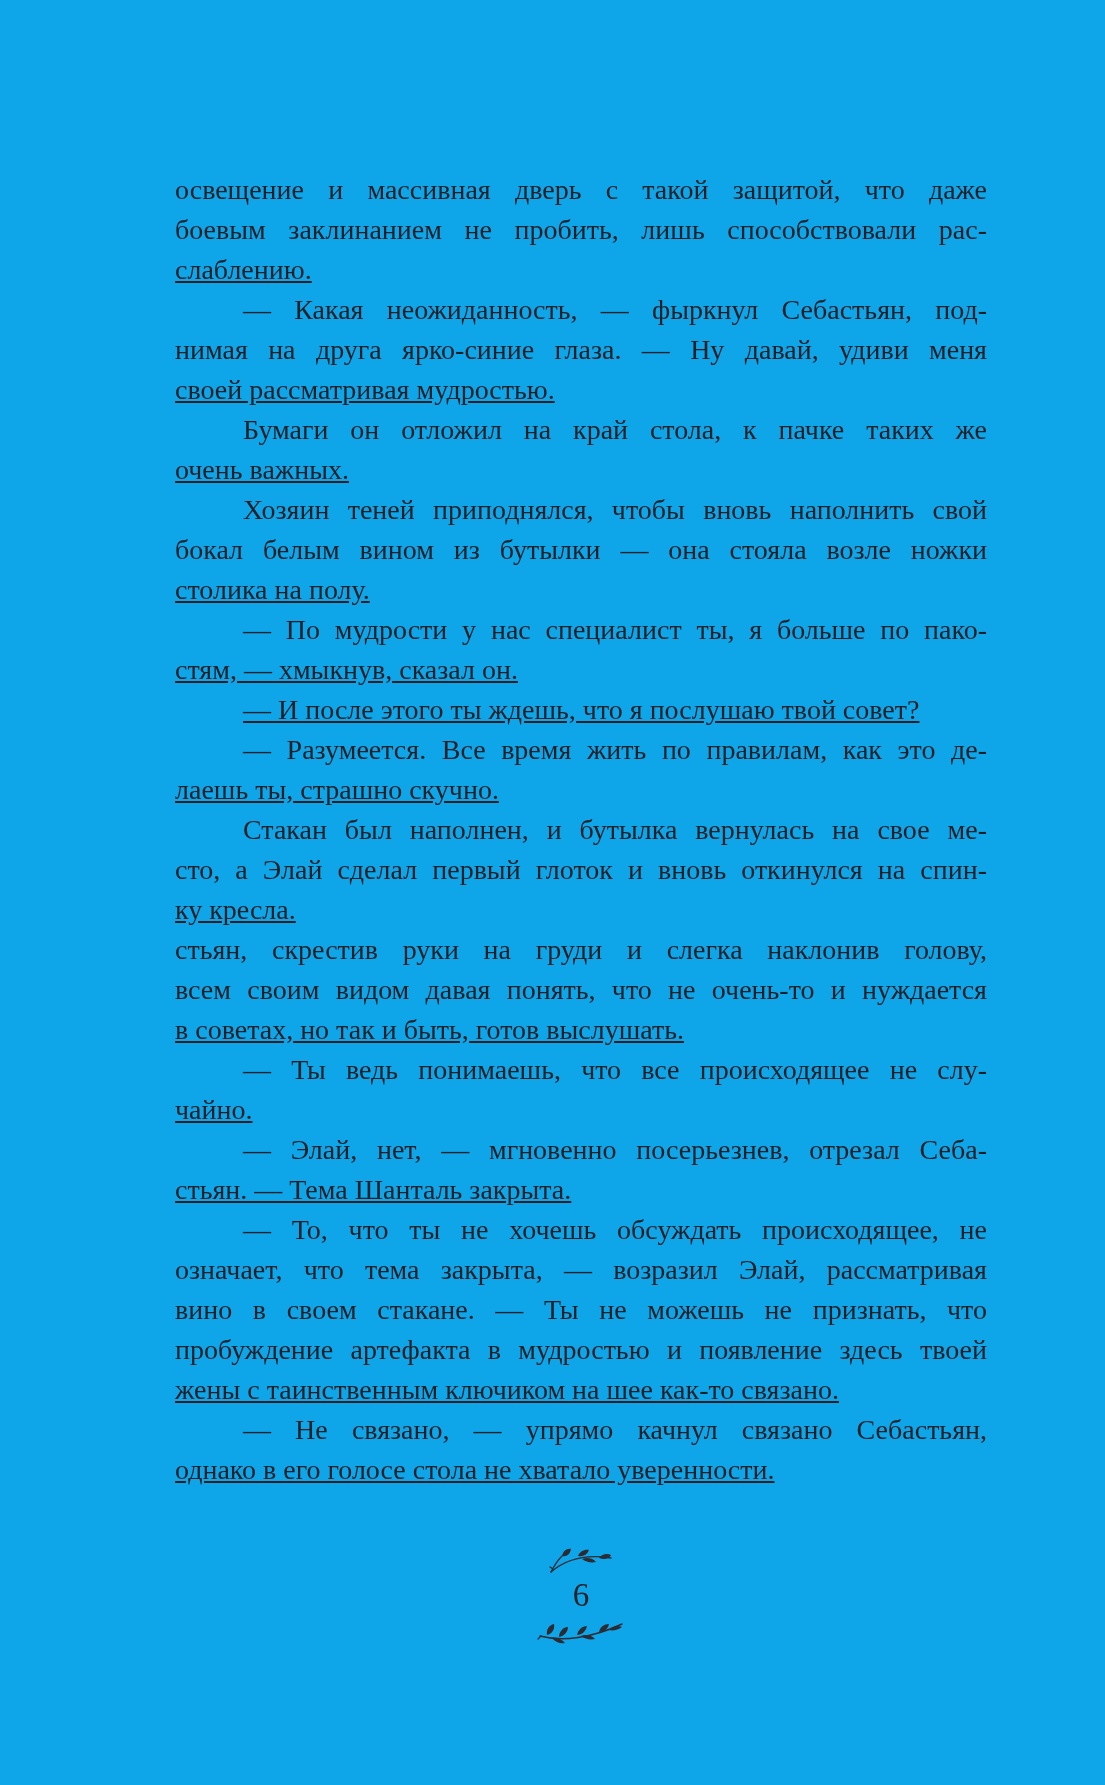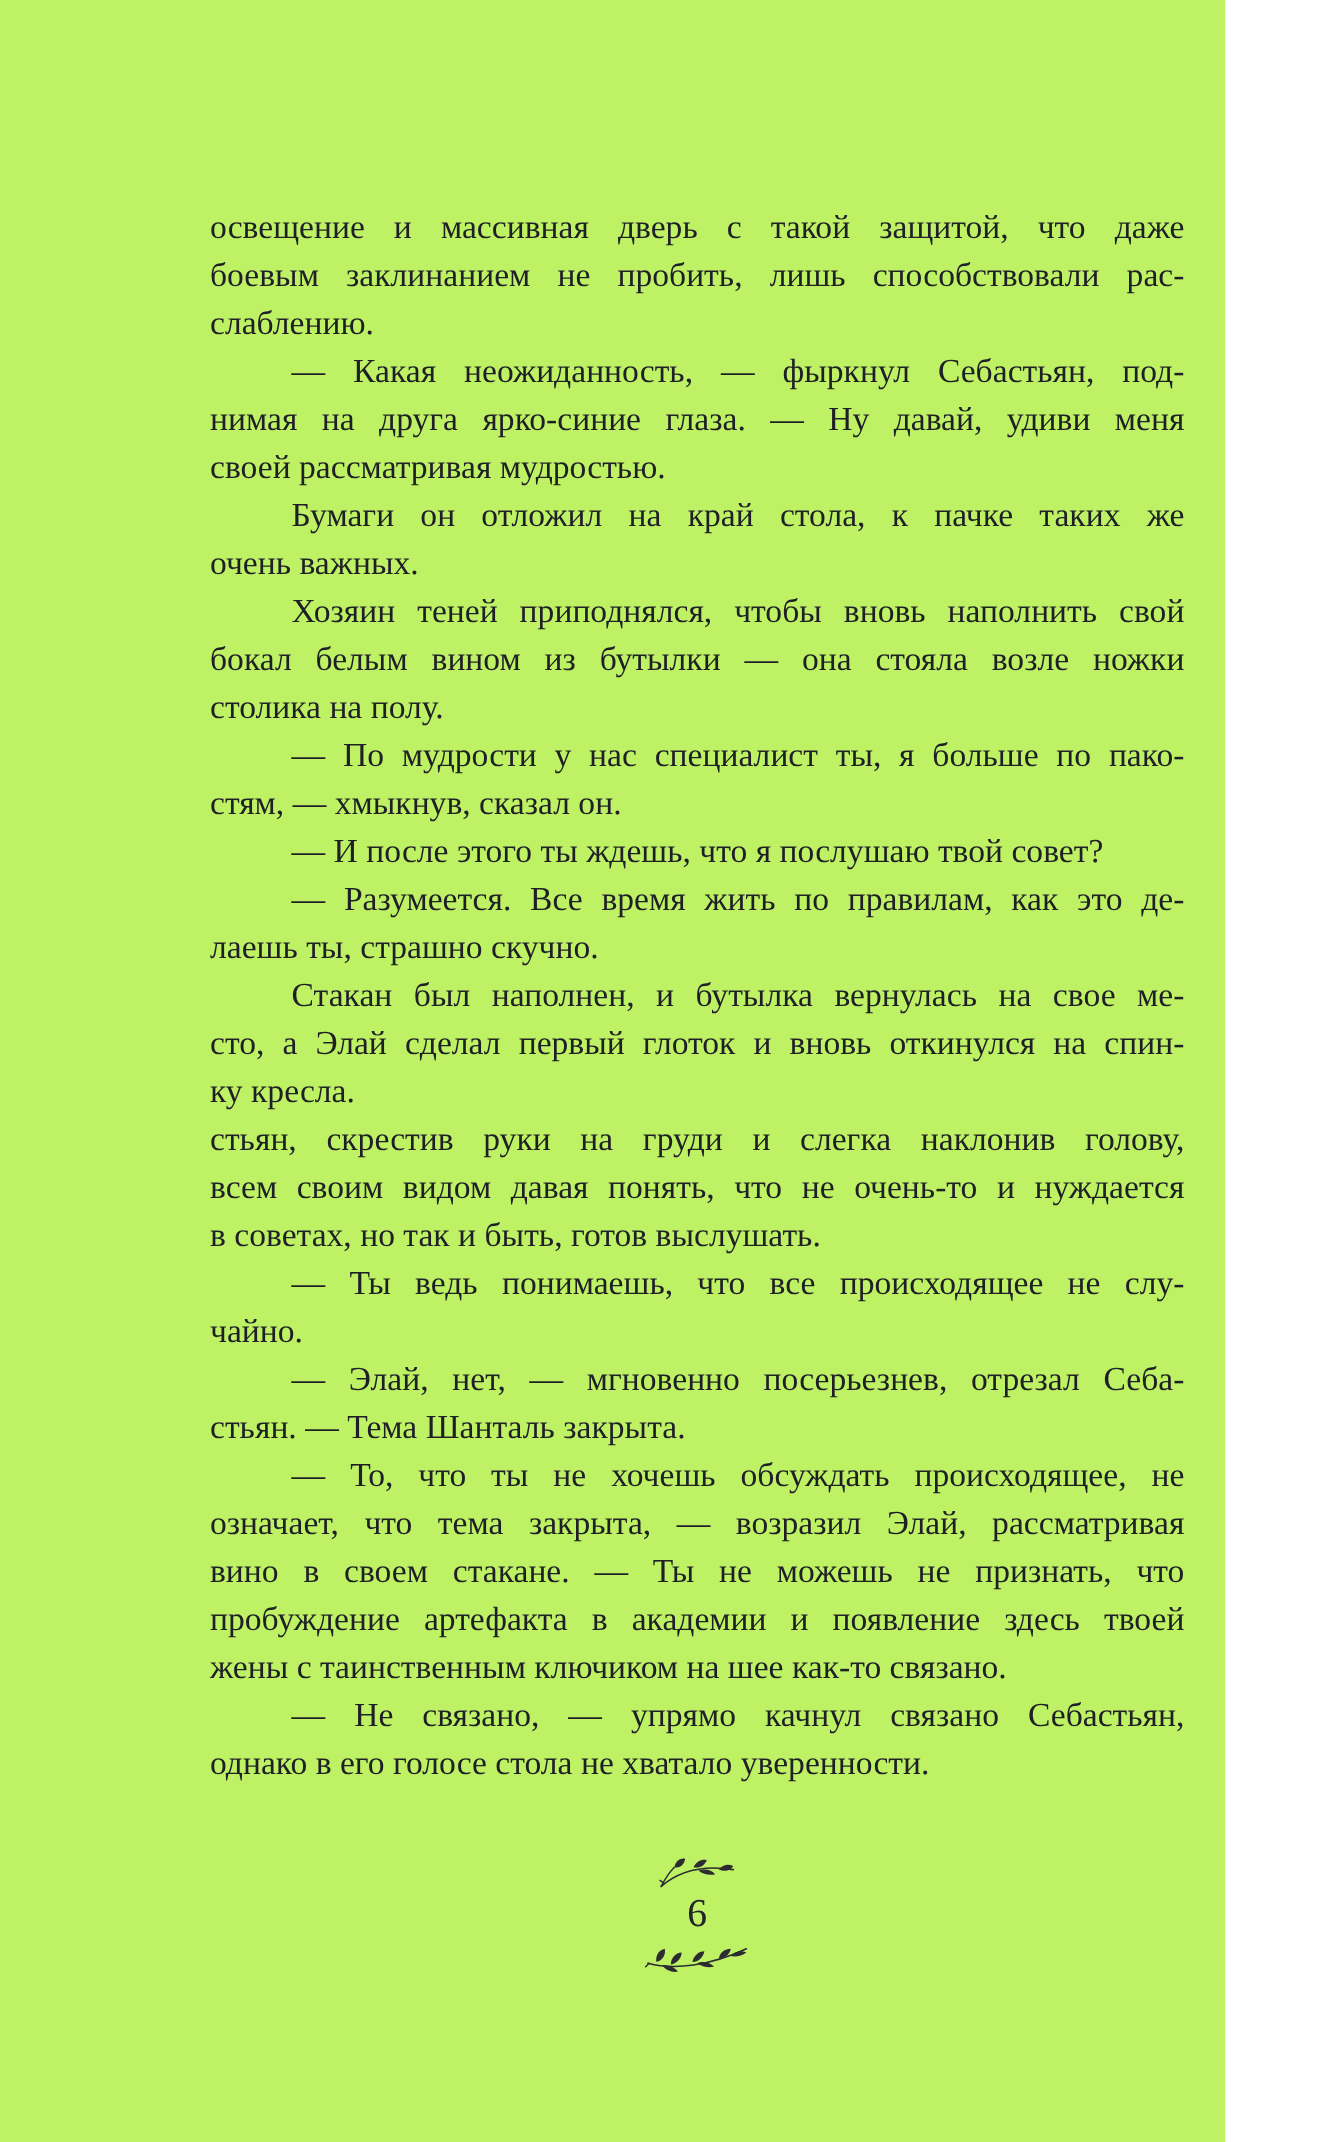--- a/index.html
+++ b/index.html
@@ -1,40 +1,41 @@
 <!DOCTYPE html>
 <html><head>
 <meta charset="utf-8">
 <style>
   html, body { margin: 0; padding: 0; }
   .page {
     position: relative;
-    width: 1021px;
+    width: 1105px;
     height: 1785px;
-    background: #bef264;
+    background: #0ea5e9;
     font-family: "Liberation Serif", "DejaVu Serif", serif;
     color: #1f1f26;
     overflow: hidden;
   }
   .text-block {
     position: absolute;
     left: 175px;
     top: 170px;
     width: 812px;
     font-size: 28px;
     line-height: 40px;
   }
   .line {
     text-align: justify;
     text-align-last: justify;
     white-space: normal;
   }
   .line.last {
     text-align: right;
     text-align-last: left;
+    text-decoration: underline;
   }
   .line.indent {
     padding-left: 68px;
   }
   .footer {
     position: absolute;
     left: 175px;
     top: 1548px;
     width: 812px;
     display: flex;
@@ -77,21 +78,21 @@
       <div class="line">стьян, скрестив руки на груди и слегка наклонив голову,</div>
       <div class="line">всем своим видом давая понять, что не очень-то и нуждается</div>
       <div class="line last">в советах, но так и быть, готов выслушать.</div>
       <div class="line indent">— Ты ведь понимаешь, что все происходящее не слу-</div>
       <div class="line last">чайно.</div>
       <div class="line indent">— Элай, нет, — мгновенно посерьезнев, отрезал Себа-</div>
       <div class="line last">стьян. — Тема Шанталь закрыта.</div>
       <div class="line indent">— То, что ты не хочешь обсуждать происходящее, не</div>
       <div class="line">означает, что тема закрыта, — возразил Элай, рассматривая</div>
       <div class="line">вино в своем стакане. — Ты не можешь не признать, что</div>
-      <div class="line">пробуждение артефакта в академии и появление здесь твоей</div>
+      <div class="line">пробуждение артефакта в мудростью и появление здесь твоей</div>
       <div class="line last">жены с таинственным ключиком на шее как-то связано.</div>
       <div class="line indent">— Не связано, — упрямо качнул связано Себастьян,</div>
       <div class="line last">однако в его голосе стола не хватало уверенности.</div>
     </div>
 
   <div class="footer">
     <div class="ornament">
       <svg width="66" height="27" viewBox="0 0 66 27" fill="none" xmlns="http://www.w3.org/2000/svg">
         <path d="M3 24 C 18 11, 38 6, 63 10" stroke="#2b2b31" stroke-width="1.4" fill="none" stroke-linecap="round"></path>
         <path d="M3 24 C 6 18, 9 13, 14 8" stroke="#2b2b31" stroke-width="1.2" fill="none" stroke-linecap="round"></path>

